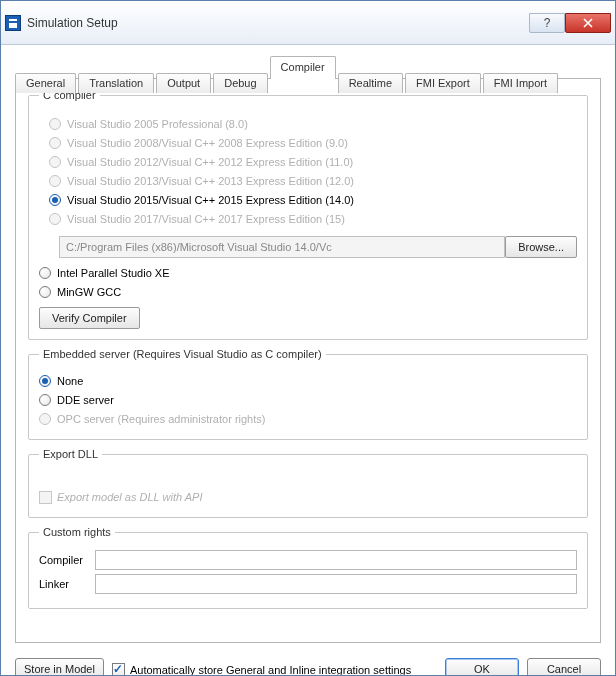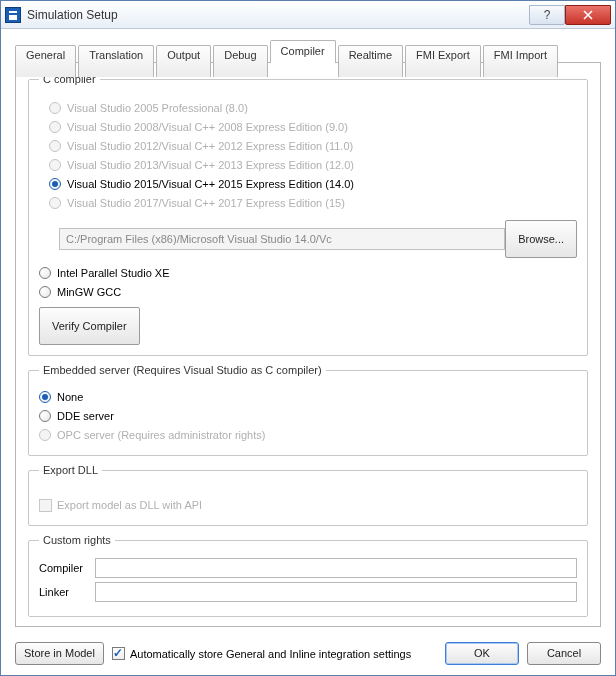--- a/index.html
+++ b/index.html
@@ -7,21 +7,21 @@
     margin: 0;
     font-family: "Segoe UI", Tahoma, sans-serif;
     font-size: 11px;
     background: #fff;
     width: 616px;
     height: 676px;
     overflow: hidden;
     border: 1px solid #5A7FAD;
   }
   .titlebar {
-    height: 28px;
+    height: 44px;
     background: linear-gradient(to bottom, #ffffff, #e8eef7);
     border-bottom: 1px solid #c0c8d4;
     display: flex;
     align-items: center;
     padding: 0 4px;
   }
   .title-icon {
     width: 16px; height: 16px;
     background: #1a5fb4;
     border: 1px solid #0a3d7a;
@@ -53,22 +53,22 @@
     position:relative;
   }
   .tab {
     border:1px solid #b5b5b5;
     border-bottom:none;
     background:linear-gradient(to bottom,#fdfdfd,#ececec);
     padding:3px 10px 0 10px;
     margin-right:2px;
     border-radius:2px 2px 0 0;
     color:#333;
-    height:32px;
-    margin-top:4px;
+    height:20px;
+    margin-top:16px;
     font-size:11px;
     position:relative;
   }
   .tab.active {
     background:#fff;
     height:23px;
     margin-top:-1px;
     padding-top:4px;
     z-index:2;
   }
@@ -108,21 +108,21 @@
     border-radius:50%; background:#1a5fb4;
   }
   .radio.disabled { border-color:#c4c4c4; background:#f4f4f4; }
   .label-disabled { color:#b0b0b0; }
   .path-row { display:flex; gap:0; margin:8px 0 6px 20px; align-items:center;}
   .path-input {
     flex:1; height:22px; border:1px solid #c0c0c0; background:#f4f4f4;
     color:#888; padding:0 6px; font-size:11px;
   }
   .btn {
-    height:38px; border:1px solid #9a9a9a; background:linear-gradient(to bottom,#fdfdfd,#e6e6e6);
+    height:22px; border:1px solid #9a9a9a; background:linear-gradient(to bottom,#fdfdfd,#e6e6e6);
     padding:0 12px; font-size:11px; border-radius:2px; color:#222;
     display:inline-flex; align-items:center; justify-content:center;
   }
   .checkbox {
     width:13px; height:13px; border:1px solid #7a7a7a;
     background:linear-gradient(to bottom,#fff,#eee);
     margin-right:5px; position:relative; flex-shrink:0;
   }
   .checkbox.disabled { border-color:#c8c8c8; background:#f4f4f4; }
   .checkbox.checked::after {
@@ -241,21 +241,21 @@
         </div>
         <div class="radio-row">
           <div class="radio disabled"></div>
           <span class="label-disabled">OPC server (Requires administrator rights)</span>
         </div>
       </div>
     </fieldset>
 
     <fieldset>
       <legend>Export DLL</legend>
-      <div class="radio-row" style="margin-top:12px;">
+      <div class="radio-row" style="margin-top:20px;font-style:italic;">
         <div class="checkbox disabled"></div>
         <span class="label-disabled">Export model as DLL with API</span>
       </div>
     </fieldset>
 
     <fieldset>
       <legend>Custom rights</legend>
       <div class="form-row">
         <span class="form-label">Compiler</span>
         <input class="text-input" value="" style="">

